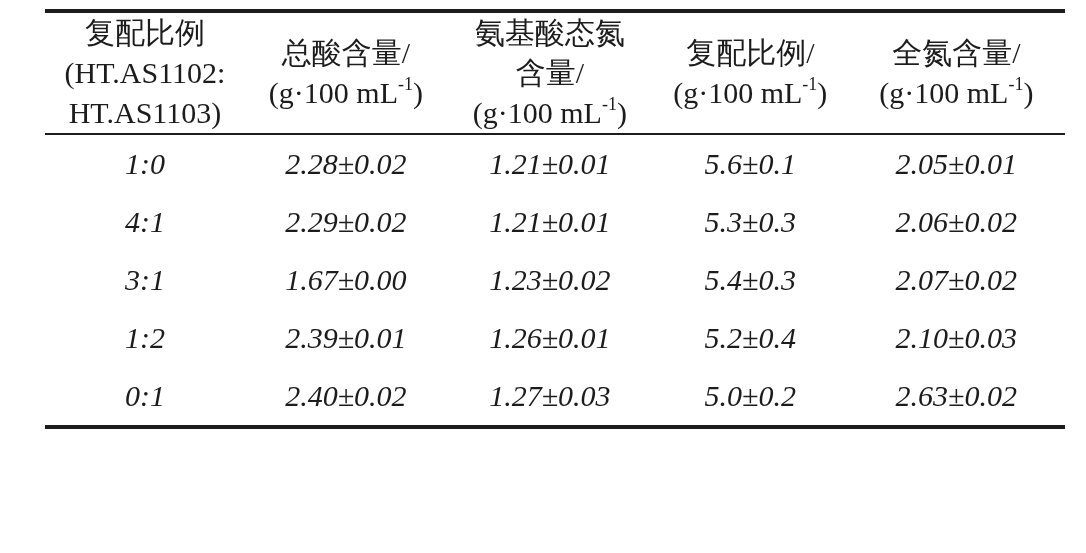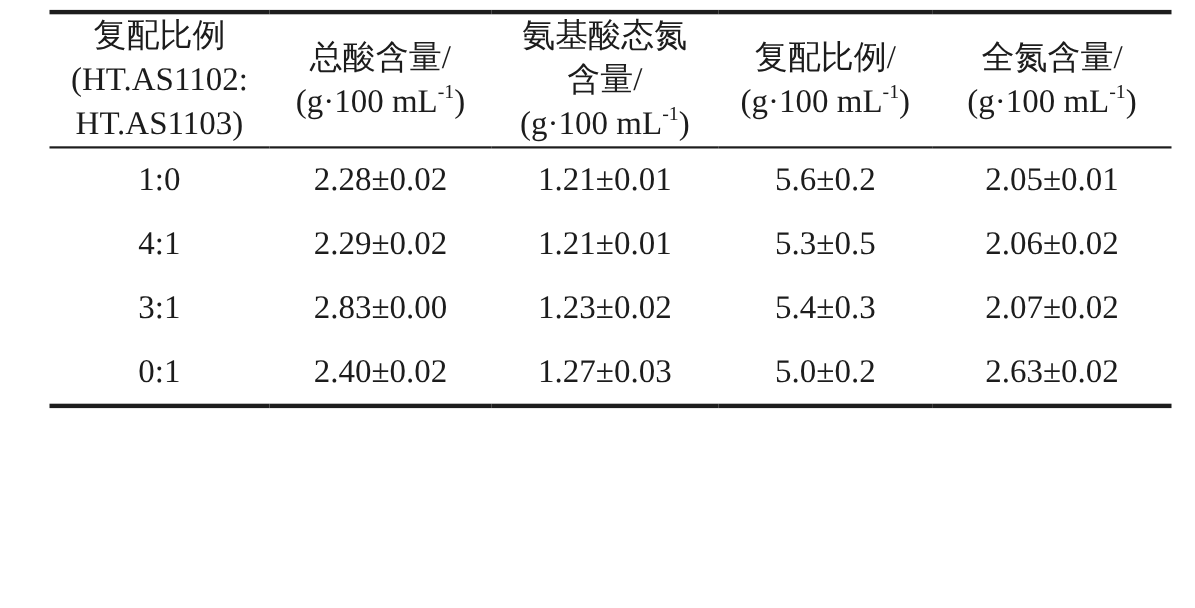--- a/index.html
+++ b/index.html
@@ -35,20 +35,21 @@
     padding: 0;
     font-size: 30px;
     white-space: nowrap;
   }
   thead th {
     height: 118px;
     line-height: 40px;
   }
   tbody td {
     height: 58px;
+    font-style: italic;
   }
   .hline {
     line-height: 40px;
   }
   sup.unit-sup {
     font-size: 0.6em;
     vertical-align: super;
     line-height: 0;
     position: relative;
     top: -2px;
@@ -90,36 +91,43 @@
           <div class="hline">全氮含量/</div>
           <div class="hline"><span>(g·100 mL</span><sup class="unit-sup">-1</sup><span>)</span></div>
         </th>
       </tr>
     </thead>
     <tbody>
       <tr>
         <td>1:0</td>
         <td>2.28±0.02</td>
         <td>1.21±0.01</td>
-        <td>5.6±0.2</td>
+        <td>5.6±0.1</td>
         <td>2.05±0.01</td>
       </tr>
       <tr>
         <td>4:1</td>
         <td>2.29±0.02</td>
         <td>1.21±0.01</td>
-        <td>5.3±0.5</td>
+        <td>5.3±0.3</td>
         <td>2.06±0.02</td>
       </tr>
       <tr>
         <td>3:1</td>
-        <td>2.83±0.00</td>
+        <td>1.67±0.00</td>
         <td>1.23±0.02</td>
         <td>5.4±0.3</td>
         <td>2.07±0.02</td>
+      </tr>
+      <tr>
+        <td>1:2</td>
+        <td>2.39±0.01</td>
+        <td>1.26±0.01</td>
+        <td>5.2±0.4</td>
+        <td>2.10±0.03</td>
       </tr>
       <tr>
         <td>0:1</td>
         <td>2.40±0.02</td>
         <td>1.27±0.03</td>
         <td>5.0±0.2</td>
         <td>2.63±0.02</td>
       </tr>
     </tbody>
   </table>

